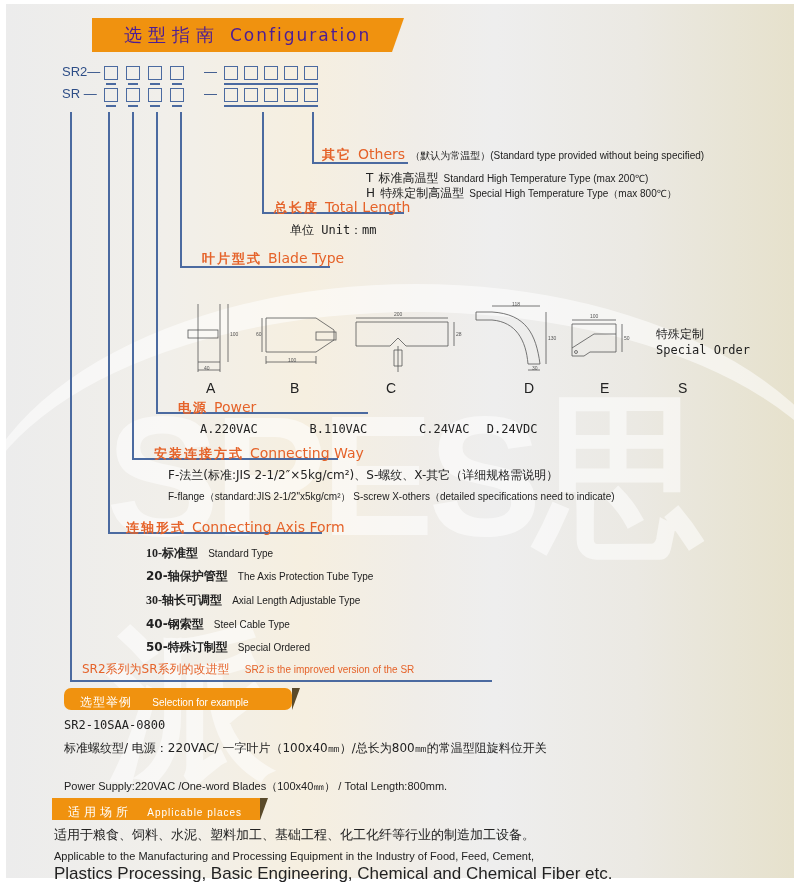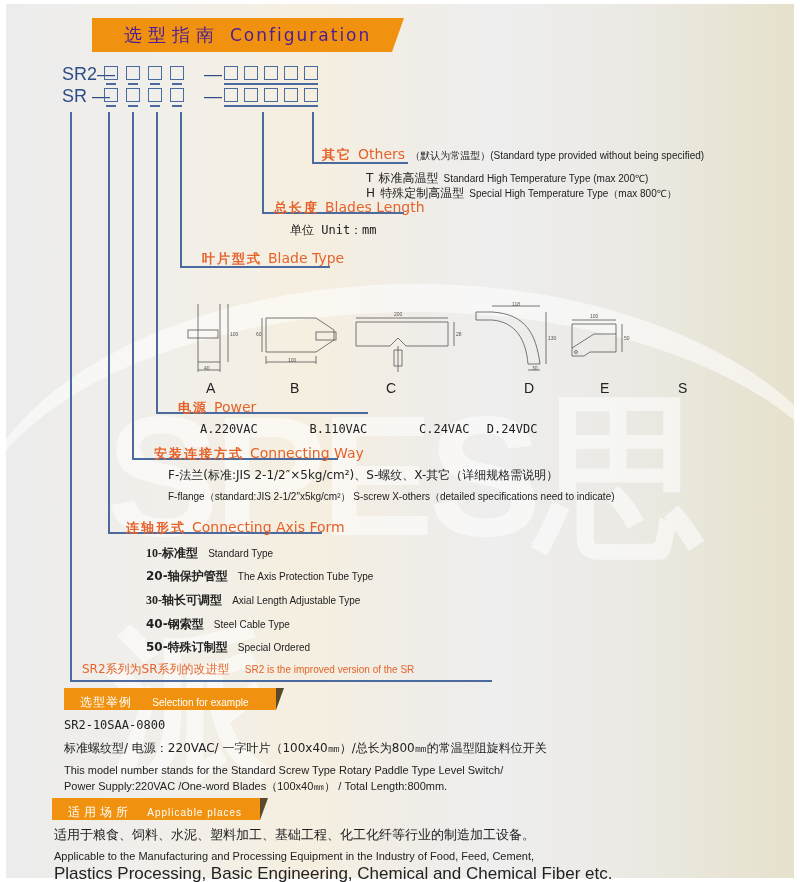--- a/index.html
+++ b/index.html
@@ -4,21 +4,21 @@
 <style>
   html,body{margin:0;padding:0;}
   body{width:800px;height:882px;position:relative;overflow:hidden;background:#fff;font-family:"DejaVu Sans","Liberation Sans",sans-serif;color:#222;}
   .panel{position:absolute;left:6px;top:4px;width:788px;height:874px;
     background:linear-gradient(90deg,#ececec 0%,#f1efea 20%,#f6efe0 38%,#f0ede8 52%,#eeeeee 62%,#ebe9e3 80%,#e6e1cc 100%);}
   .abs{position:absolute;white-space:nowrap;}
   .banner{position:absolute;left:86px;top:14px;width:300px;height:34px;background:#f0920f;}
   .banner::after{content:"";position:absolute;right:-12px;top:0;border-top:34px solid #f0920f;border-right:12px solid transparent;}
   .banner-text{position:absolute;left:32px;top:5px;color:#4c1d95;font-size:17px;letter-spacing:2px;}
   .banner-text .cn{font-size:18px;letter-spacing:6px;margin-right:10px;}
-  .code{font-family:"Liberation Sans",sans-serif;font-size:18px;color:#2d4d86;}
+  .code{font-family:"Liberation Sans",sans-serif;font-size:13px;color:#2d4d86;}
   .box{position:absolute;width:14px;height:14px;border:1.5px solid #4b6aa0;box-sizing:border-box;}
   .ul{position:absolute;height:1.5px;background:#4b6aa0;}
   .vl{position:absolute;width:1.5px;background:#4b6aa0;}
   .hl{position:absolute;height:1.5px;background:#4b6aa0;}
   .orange{color:#e5632a;}
   .sec-cn{font-size:13px;letter-spacing:2px;color:#e5632a;font-weight:bold;}
   .sec-en{font-size:14px;color:#e5632a;margin-left:6px;}
   .cn{font-size:12px;}
   .en-sm{font-size:10px;font-family:"Liberation Sans",sans-serif;}
   .mono{font-family:"DejaVu Sans Mono","Liberation Mono",monospace;}
@@ -105,21 +105,21 @@
     <span class="cn">标准高温型</span>
     <span class="en-sm">Standard High Temperature Type  (max 200℃)</span>
   </div>
   <div class="abs" style="left:360px;top:178px;">
     <span class="cn">H</span>
     <span class="cn">特殊定制高温型</span>
     <span class="en-sm">Special High Temperature Type（max 800℃）</span>
   </div>
 
   <div class="abs" style="left:268px;top:193px;">
-    <span class="sec-cn">总长度</span><span class="sec-en">Blades Length</span>
+    <span class="sec-cn">总长度</span><span class="sec-en">Total Length</span>
   </div>
   <div class="abs cn mono" style="left:284px;top:218px;">单位 Unit：mm</div>
 
   <div class="abs" style="left:196px;top:244px;">
     <span class="sec-cn">叶片型式</span><span class="sec-en">Blade Type</span>
   </div>
 
   <svg class="abs" style="left:170px;top:296px;" width="500" height="76">
     <g stroke="#555" stroke-width="0.8" fill="none">
 
@@ -149,20 +149,24 @@
       <text x="218" y="16">200</text>
       <text x="280" y="36">28</text>
       <text x="336" y="6">118</text>
       <text x="372" y="40">130</text>
       <text x="356" y="70">30</text>
       <text x="414" y="18">100</text>
       <text x="448" y="40">50</text>
     </g>
   </svg>
 
+  <div class="abs" style="left:650px;top:322px;">
+    <div class="cn">特殊定制</div>
+    <div class="cn mono">Special Order</div>
+  </div>
 
   <div class="abs fig-label" style="left:200px;top:376px;">A</div>
   <div class="abs fig-label" style="left:284px;top:376px;">B</div>
   <div class="abs fig-label" style="left:380px;top:376px;">C</div>
   <div class="abs fig-label" style="left:518px;top:376px;">D</div>
   <div class="abs fig-label" style="left:594px;top:376px;">E</div>
   <div class="abs fig-label" style="left:672px;top:376px;">S</div>
 
   <div class="abs" style="left:172px;top:393px;">
     <span class="sec-cn">电源</span><span class="sec-en">Power</span>
@@ -183,27 +187,26 @@
   <div class="abs" style="left:140px;top:538px;"><span class="cn" style="font-weight:bold;font-family:Liberation Serif, serif;">10-标准型</span>&nbsp;&nbsp;<span class="en-sm">Standard Type</span></div>
   <div class="abs" style="left:140px;top:561px;"><span class="cn" style="font-weight:bold;">20-轴保护管型</span>&nbsp;&nbsp;<span class="en-sm">The Axis Protection Tube Type</span></div>
   <div class="abs" style="left:140px;top:585px;"><span class="cn" style="font-weight:bold;font-family:Liberation Serif, serif;">30-轴长可调型</span>&nbsp;&nbsp;<span class="en-sm">Axial Length Adjustable Type</span></div>
   <div class="abs" style="left:140px;top:609px;"><span class="cn" style="font-weight:bold;">40-钢索型</span>&nbsp;&nbsp;<span class="en-sm">Steel Cable Type</span></div>
   <div class="abs" style="left:140px;top:632px;"><span class="cn" style="font-weight:bold;margin-top:32px;">50-特殊订制型</span>&nbsp;&nbsp;<span class="en-sm">Special Ordered</span></div>
 
   <div class="abs" style="left:76px;top:654px;">
     <span class="orange" style="font-size:12px;">SR2系列为SR系列的改进型</span>&nbsp;&nbsp;&nbsp;<span class="orange en-sm">SR2  is the improved version of the SR</span>
   </div>
 
-  <div class="sub-banner" style="left:58px;top:684px;width:212px;">
+  <div class="sub-banner" style="left:58px;top:684px;width:228px;border-radius:7px;">
     <div class="tri"></div>
     <div class="sub-text"><span style="font-size:12px;letter-spacing:1px;">选型举例</span>&nbsp;&nbsp;&nbsp;&nbsp;<span class="en-sm">Selection for example</span></div>
   </div>
   <div class="abs cn mono" style="left:58px;top:714px;">SR2-10SAA-0800</div>
   <div class="abs cn" style="left:58px;top:736px;">标准螺纹型/ 电源：220VAC/ 一字叶片（100x40㎜）/总长为800㎜的常温型阻旋料位开关</div>
-  <div class="abs en-sm" style="left:58px;top:760px;font-size:11px;">This model number stands for the Standard Screw Type Rotary Paddle Type Level Switch/</div>
   <div class="abs en-sm" style="left:58px;top:775px;font-size:11px;">Power Supply:220VAC  /One-word Blades（100x40㎜） / Total Length:800mm.</div>
 
   <div class="sub-banner" style="left:46px;top:794px;width:208px;">
     <div class="tri"></div>
     <div class="sub-text"><span style="font-size:12px;letter-spacing:4px;">适用场所</span>&nbsp;&nbsp;&nbsp;<span class="en-sm" style="letter-spacing:1px;">Applicable places</span></div>
   </div>
   <div class="abs" style="left:48px;top:822px;font-size:13px;">适用于粮食、饲料、水泥、塑料加工、基础工程、化工化纤等行业的制造加工设备。</div>
   <div class="abs en-sm" style="left:48px;top:846px;font-size:11px;">Applicable to the Manufacturing and Processing Equipment in the Industry of Food, Feed, Cement,</div>
   <div class="abs en-sm" style="left:48px;top:860px;font-size:17px;">Plastics Processing, Basic Engineering, Chemical and Chemical Fiber etc.</div>
 

